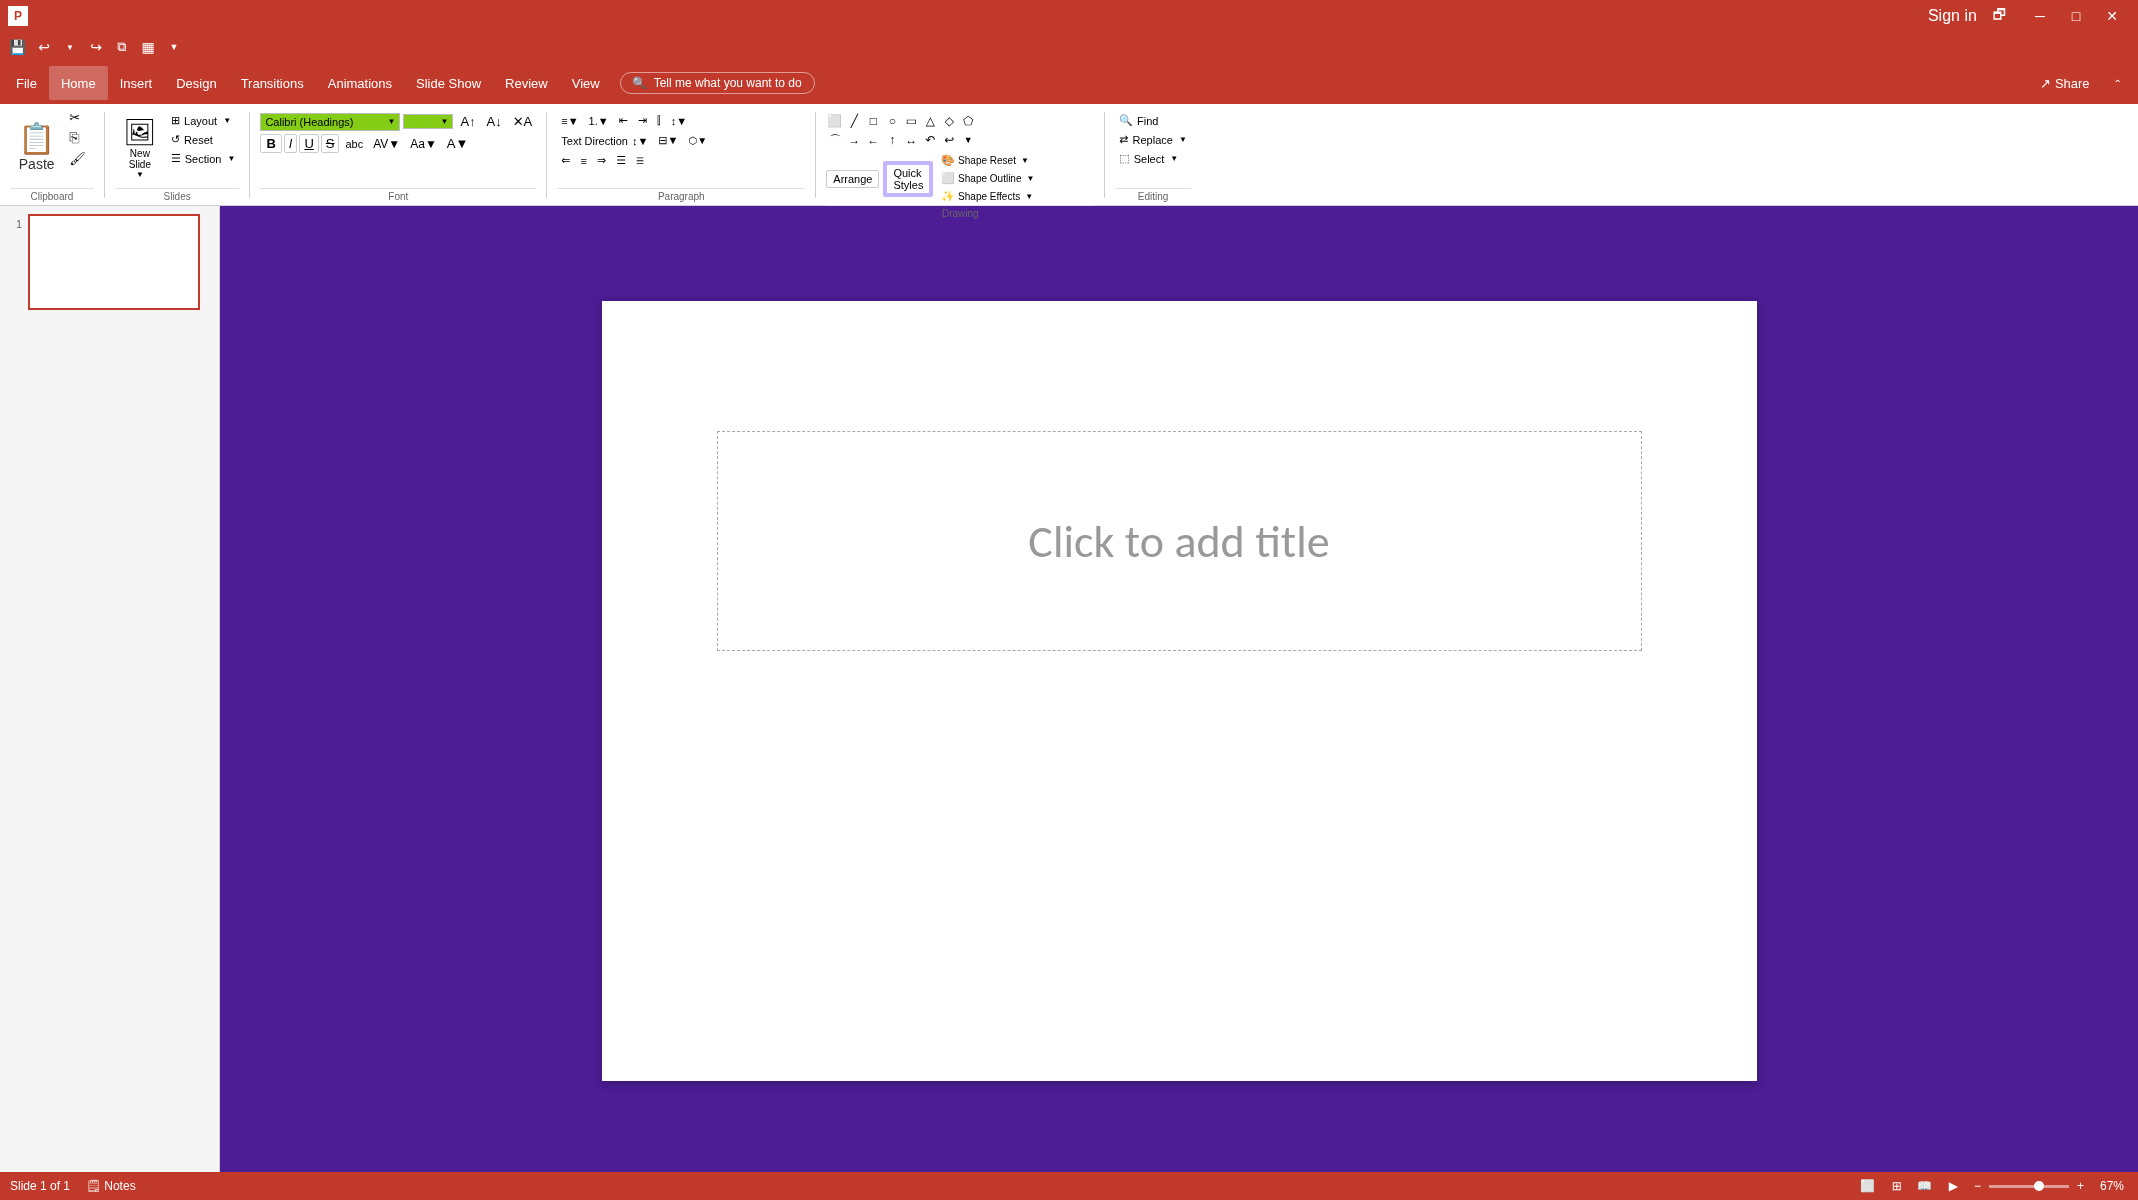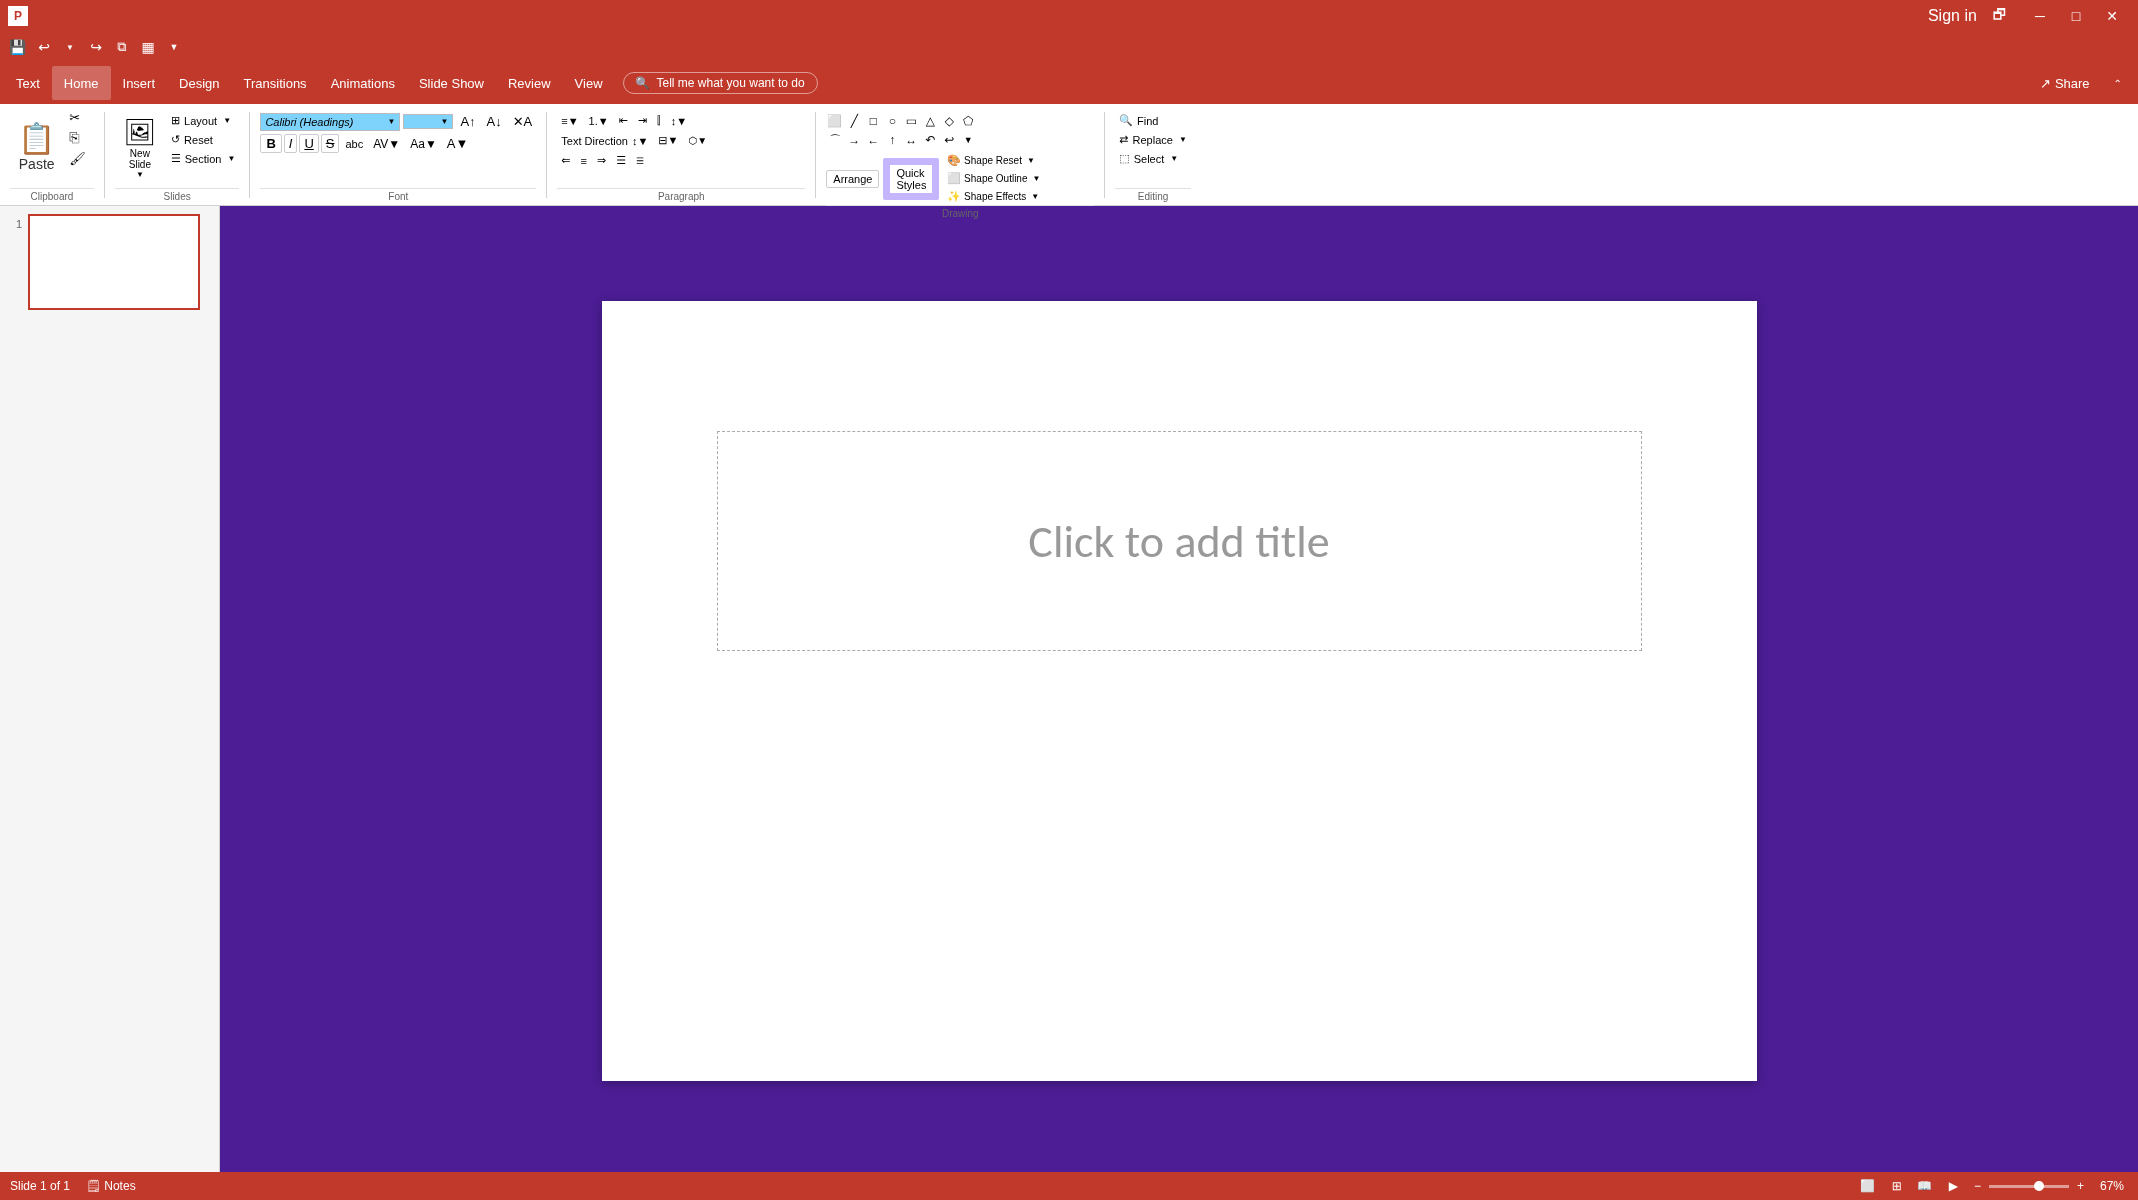--- a/index.html
+++ b/index.html
@@ -93,22 +93,22 @@
     .ribbon-btn-large .icon { font-size: 28px; line-height: 1; }
     .ribbon-btn-large .label { font-size: 14px; color: #333; text-align: center; }
 
     .small-btn-row { display: flex; flex-direction: column; gap: 1px; }
     .small-btn {
       display: flex; align-items: center; gap: 4px;
       cursor: pointer; padding: 2px 4px; border-radius: 2px; font-size: 11px;
     }
     .small-btn .icon { font-size: 13px; }
     .font-dropdown {
-      border: 1px solid #bbb; background: #7dd3fc; padding: 2px 4px;
-      font-size: 11px; cursor: pointer; display: flex; align-items: center; justify-content: space-between; font-style: italic;
+      border: 1px solid #bbb; background: #84cc16; padding: 2px 4px;
+      font-size: 11px; cursor: pointer; display: flex; align-items: center; justify-content: space-between;
     }
     .font-name-dd { width: 140px; }
     .font-size-dd { width: 50px; }
 
     
     #quick-access {
       background: #c0392b;
       height: 30px;
       display: flex;
       align-items: center;
@@ -253,21 +253,21 @@
     <div class="qa-btn" style="font-size:8px;">▼</div>
     <div class="qa-btn" title="Redo">↪</div>
     <div class="qa-btn" style="font-size:9px;">
       <span style="font-size:13px;">⧉</span>
     </div>
     <div class="qa-btn">▦</div>
     <div class="qa-btn" style="font-size:9px;">▼</div>
   </div>
 
   <div id="menubar">
-    <div class="menu-item">Text</div>
+    <div class="menu-item">File</div>
     <div class="menu-item active">Home</div>
     <div class="menu-item">Insert</div>
     <div class="menu-item">Design</div>
     <div class="menu-item">Transitions</div>
     <div class="menu-item">Animations</div>
     <div class="menu-item">Slide Show</div>
     <div class="menu-item">Review</div>
     <div class="menu-item">View</div>
     <div class="tell-me">
       <span>🔍</span>
@@ -426,21 +426,21 @@
           <div class="drawing-tool">↑</div>
           <div class="drawing-tool">↔</div>
           <div class="drawing-tool">↶</div>
           <div class="drawing-tool">↩</div>
           <div class="drawing-tool" style="font-size:9px;">▼</div>
         </div>
         <div style="display:flex;align-items:center;gap:4px;">
           <div style="cursor:pointer;padding:2px 6px;border-radius:2px;font-size:11px;display:flex;align-items:center;gap:2px;border:1px solid #ccc;">
             <span>Arrange</span>
           </div>
-          <div style="cursor:pointer;padding:2px 6px;border-radius:2px;font-size:11px;display:flex;align-items:center;gap:2px;border:7px solid #c4b5fd;">
+          <div style="cursor:pointer;padding:2px 6px;border-radius:2px;font-size:11px;display:flex;align-items:center;gap:2px;border:4px solid #c4b5fd;">
             <span>Quick<br>Styles</span>
           </div>
           <div style="display:flex;flex-direction:column;gap:1px;">
             <div class="format-btn">
               <span>🎨</span>
               <span style="font-size:10px;">Shape Reset</span>
               <span class="chevron">▼</span>
             </div>
             <div class="format-btn">
               <span>⬜</span>

